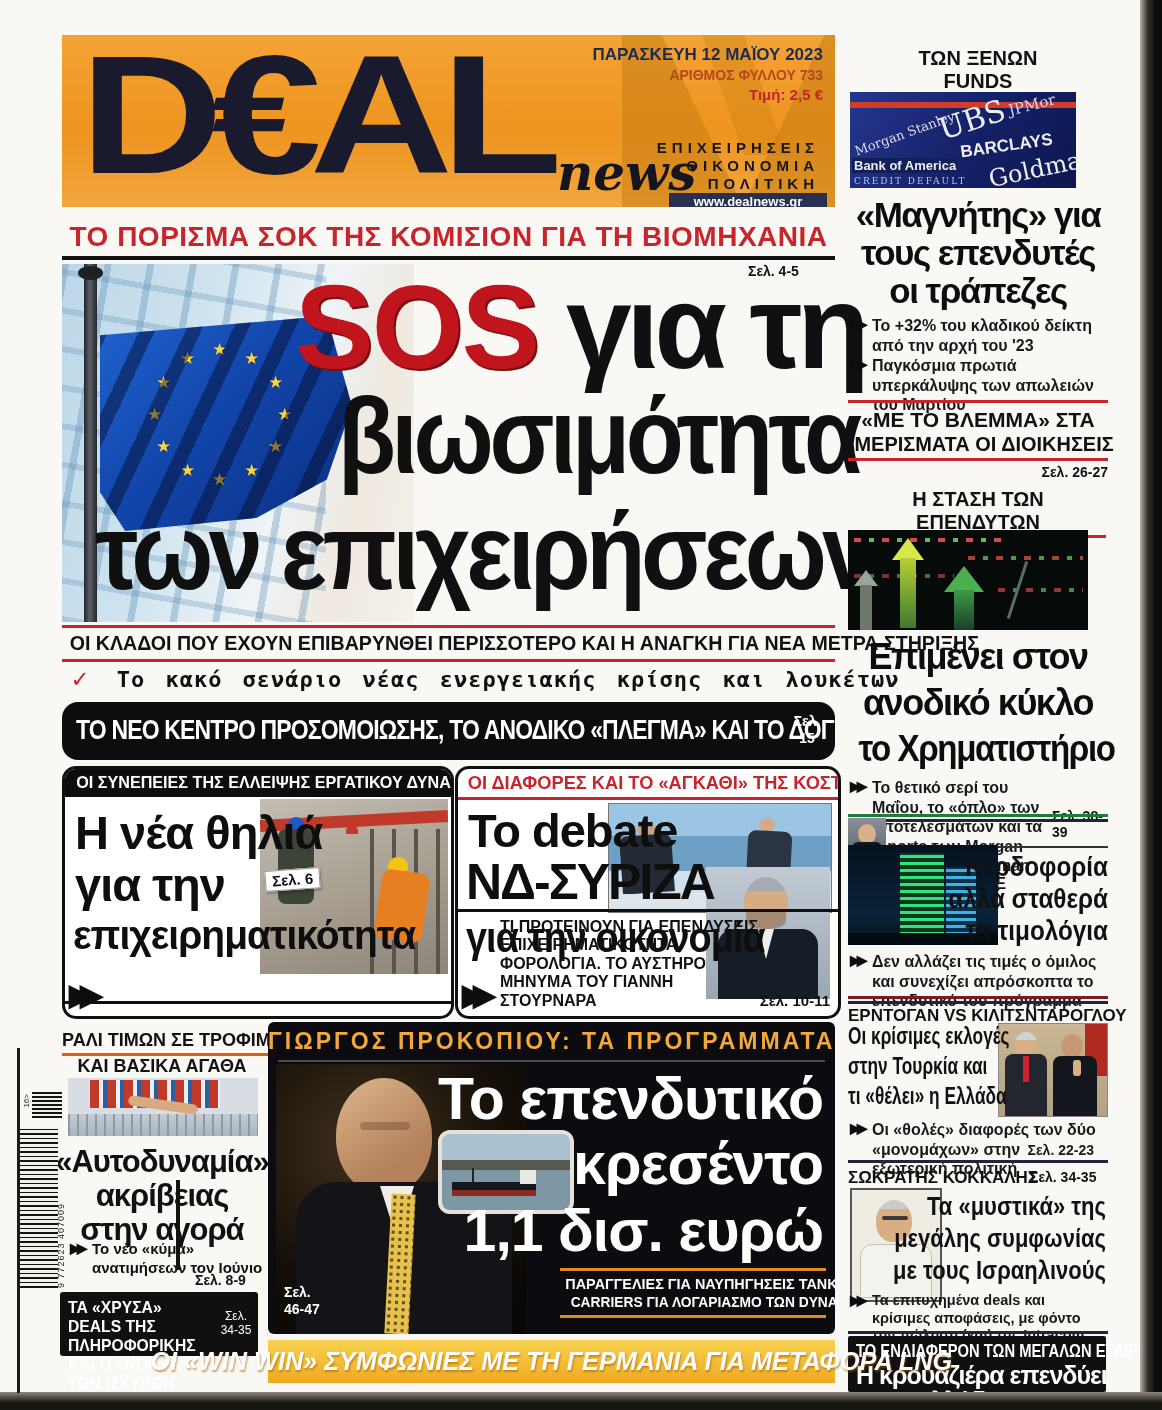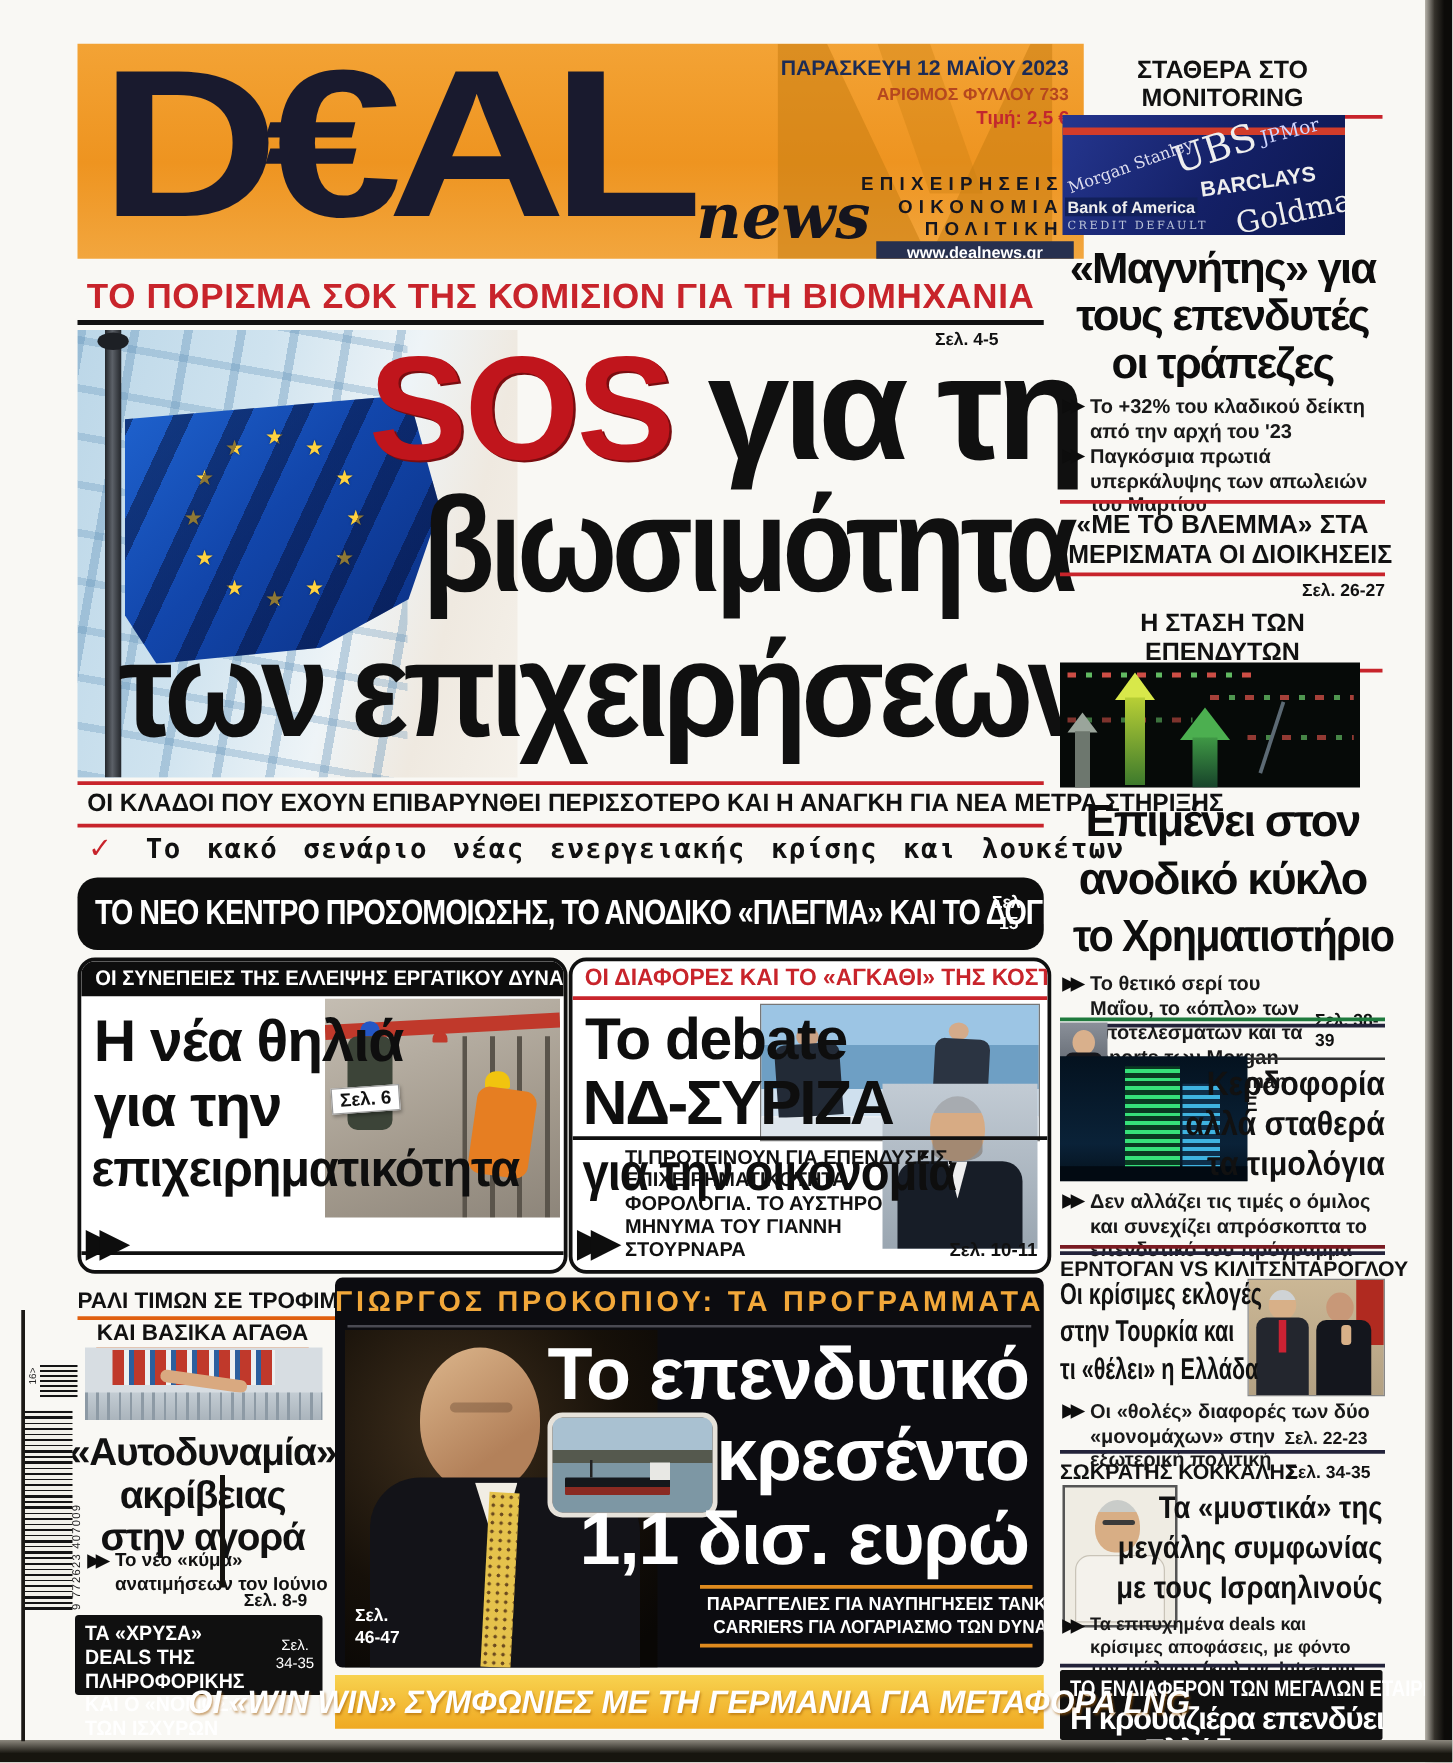--- a/index.html
+++ b/index.html
@@ -1,21 +1,21 @@
 <!DOCTYPE html>
 <html><head>
 <meta charset="utf-8">
 <style>
   html,body{margin:0;padding:0;background:#e9e7e2;}
   #page{position:relative;width:1162px;height:1410px;background:#f9f8f4;overflow:hidden;
         font-family:"Liberation Sans",sans-serif;color:#111;}
   .abs{position:absolute;}
   .nw{white-space:nowrap;}
   
-  #masthead{left:62px;top:35px;width:773px;height:172px;background:linear-gradient(180deg,#f3a335,#ee9420 55%,#f2a63e);overflow:hidden;padding-left:32px;}
+  #masthead{left:62px;top:35px;width:773px;height:172px;background:linear-gradient(180deg,#f3a335,#ee9420 55%,#f2a63e);overflow:hidden;}
   .mast-shadow{background:#c97d12;opacity:.55;}
   #logo{left:18px;top:-4px;font-size:168px;font-weight:900;letter-spacing:-10px;color:#191a2e;transform:scaleX(1.18);transform-origin:left;line-height:1.0;}
   #logo-news{left:495px;top:108px;font-family:"DejaVu Serif",serif;font-style:italic;font-weight:bold;font-size:50px;color:#15151f;}
   .dateline{right:12px;text-align:right;font-weight:bold;}
   #date1{top:10px;font-size:17px;color:#1c2b55;text-align:center;}
   #date2{top:32px;font-size:14px;color:#b5471f;}
   #date3{top:51px;font-size:15px;color:#c2272e;}
   .tagline{right:16px;text-align:right;font-size:15px;font-weight:bold;color:#16161f;letter-spacing:5px;}
   #urlbar{right:8px;top:158px;width:158px;height:17px;background:#27304f;color:#fff;font-size:13px;font-weight:bold;text-align:center;line-height:17px;}
   
@@ -232,21 +232,20 @@
     <div id="debate-hl2" class="abs box-hl nw">ΝΔ-ΣΥΡΙΖΑ</div>
     <div id="debate-hl3" class="abs box-hl">για την οικονομία</div>
     <div class="box-footer" style="font-size:16px;padding-right:70px;">
       <span class="chev">▶▶</span>
       <span>ΤΙ ΠΡΟΤΕΙΝΟΥΝ ΓΙΑ ΕΠΕΝΔΥΣΕΙΣ, ΕΠΙΧΕΙΡΗΜΑΤΙΚΟΤΗΤΑ, ΦΟΡΟΛΟΓΙΑ. ΤΟ ΑΥΣΤΗΡΟ ΜΗΝΥΜΑ ΤΟΥ ΓΙΑΝΝΗ ΣΤΟΥΡΝΑΡΑ</span>
       <span id="debate-pg">Σελ. 10-11</span>
     </div>
   </div>
 
   <div class="abs rc" style="top:45px;">
-    <span class="rc-kicker">ΣΤΑΘΕΡΑ ΣΤΟ MONITORING</span>
     <span class="rc-kicker" style="margin:2px 40px 0;">ΤΩΝ ΞΕΝΩΝ FUNDS</span>
   </div>
   <div id="banks-photo" class="photo">
     <div class="abs" style="left:0;top:10px;width:100%;height:6px;background:#d23c2a;"></div>
     <span class="bank-word" style="left:88px;top:10px;font-size:30px;transform:rotate(-18deg);">UBS</span>
     <span class="bank-word" style="left:158px;top:4px;font-size:15px;transform:rotate(-14deg);color:#cfd6ff;">JPMor</span>
     <span class="bank-word" style="left:110px;top:44px;font-size:17px;font-weight:bold;transform:rotate(-8deg);font-family:'Liberation Sans',sans-serif;">BARCLAYS</span>
     <span class="bank-word" style="left:2px;top:34px;font-size:13px;transform:rotate(-20deg);color:#dde;">Morgan Stanley</span>
     <span class="bank-word" style="left:2px;top:66px;font-size:13px;font-weight:bold;font-family:'Liberation Sans',sans-serif;background:#12205a;padding:0 2px;">Bank of America</span>
     <span class="bank-word" style="left:138px;top:62px;font-size:24px;transform:rotate(-12deg);">Goldman</span>

